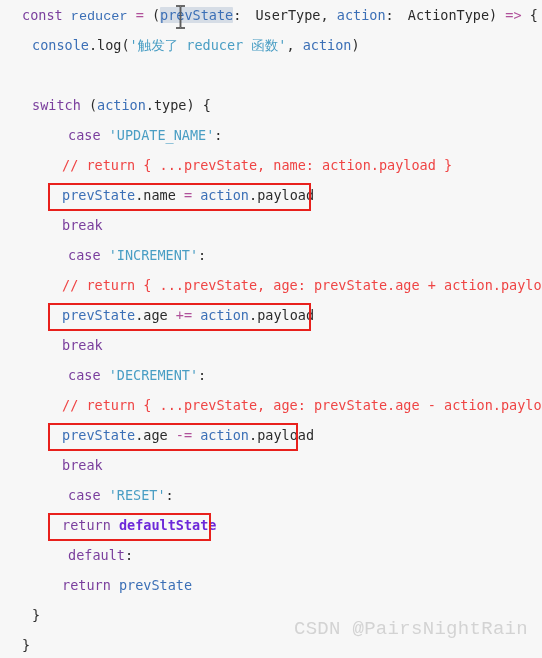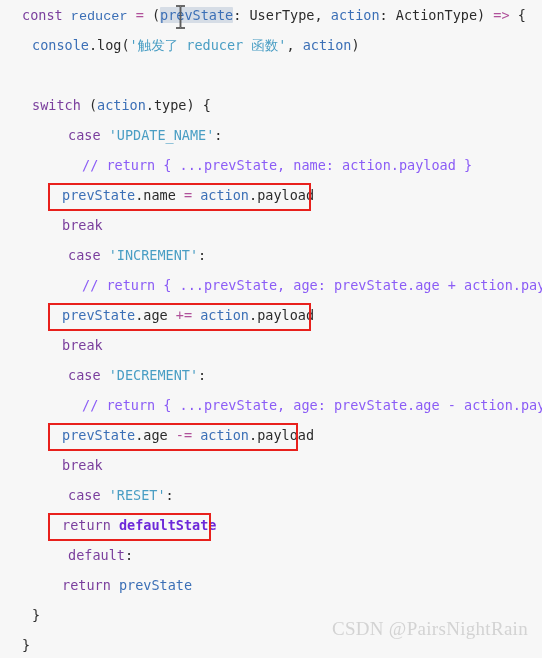--- a/index.html
+++ b/index.html
@@ -37,23 +37,23 @@
   .i1 { padding-left: 32px; }
   .i2 { padding-left: 68px; }
   .i3 { padding-left: 62px; }
 
   
   .kw       { color: #7a3e9d; }   
   .fn       { color: #3b6fb6; font-family: Liberation Mono, monospace; }   
   .op       { color: #b0519a; }   
   .var      { color: #3b6fb6; }   
   .prop     { color: #2b2b2b; }   
-  .type     { color: #2b2b2b; }   
+  .type     { color: #2b2b2b; margin-left: 6px; }   
   .str      { color: #4a9ec4; }   
-  .cmt      { color: #8b5cf6; margin-left: 20px; }   
+  .cmt      { color: #ef4444; }   
   .punct    { color: #2b2b2b; }
   .plain    { color: #2b2b2b; }
   .bold     { color: #6d28d9; font-weight: 600; margin-top: 44px; }
 
   
   .sel {
     background: #d6dde6;
     border-radius: 1px;
   }
 
@@ -74,21 +74,21 @@
     border: 2px solid #e8201c;
     box-sizing: border-box;
     pointer-events: none;
     background: transparent;
   }
 
   #watermark {
     position: absolute;
     right: 14px;
     bottom: 18px;
-    font-family: Liberation Serif, serif;
+    font-family: Liberation Mono, monospace;
     font-size: 19px;
     color: #d3d3d3;
     letter-spacing: 0.3px;
     white-space: nowrap;
   }
 </style>
 </head>
 <body>
 
 <div id="code-editor">

